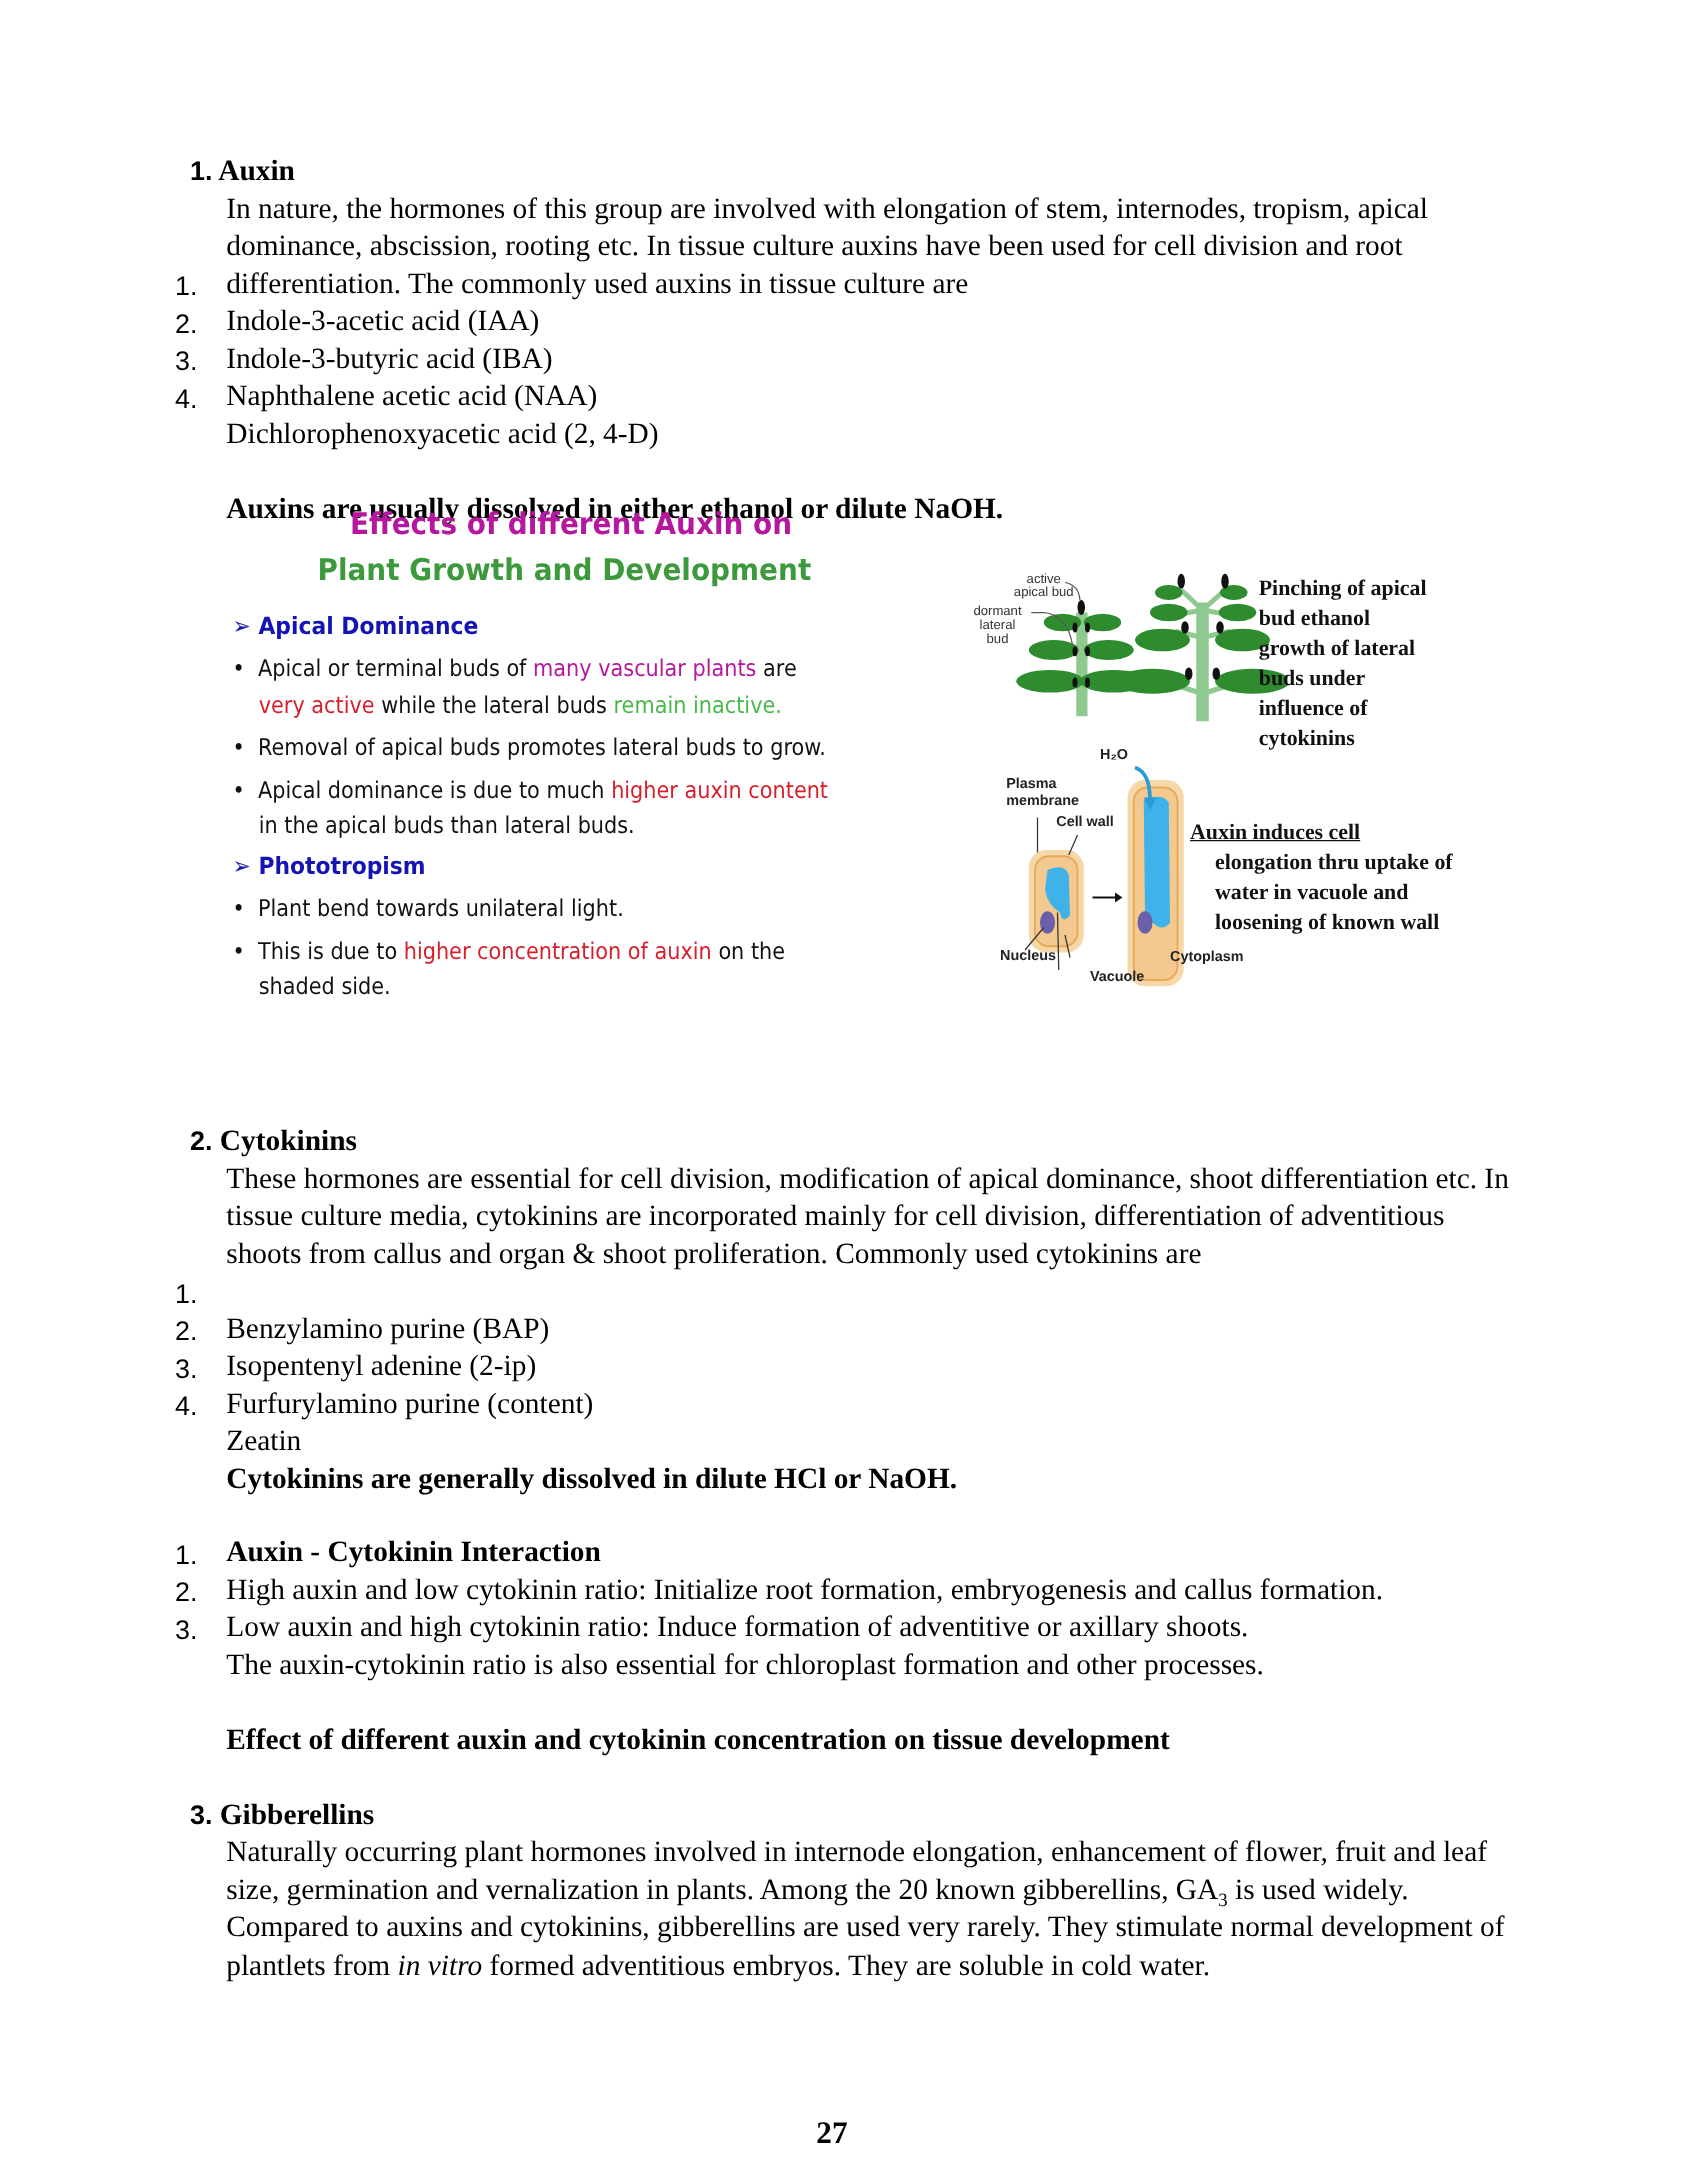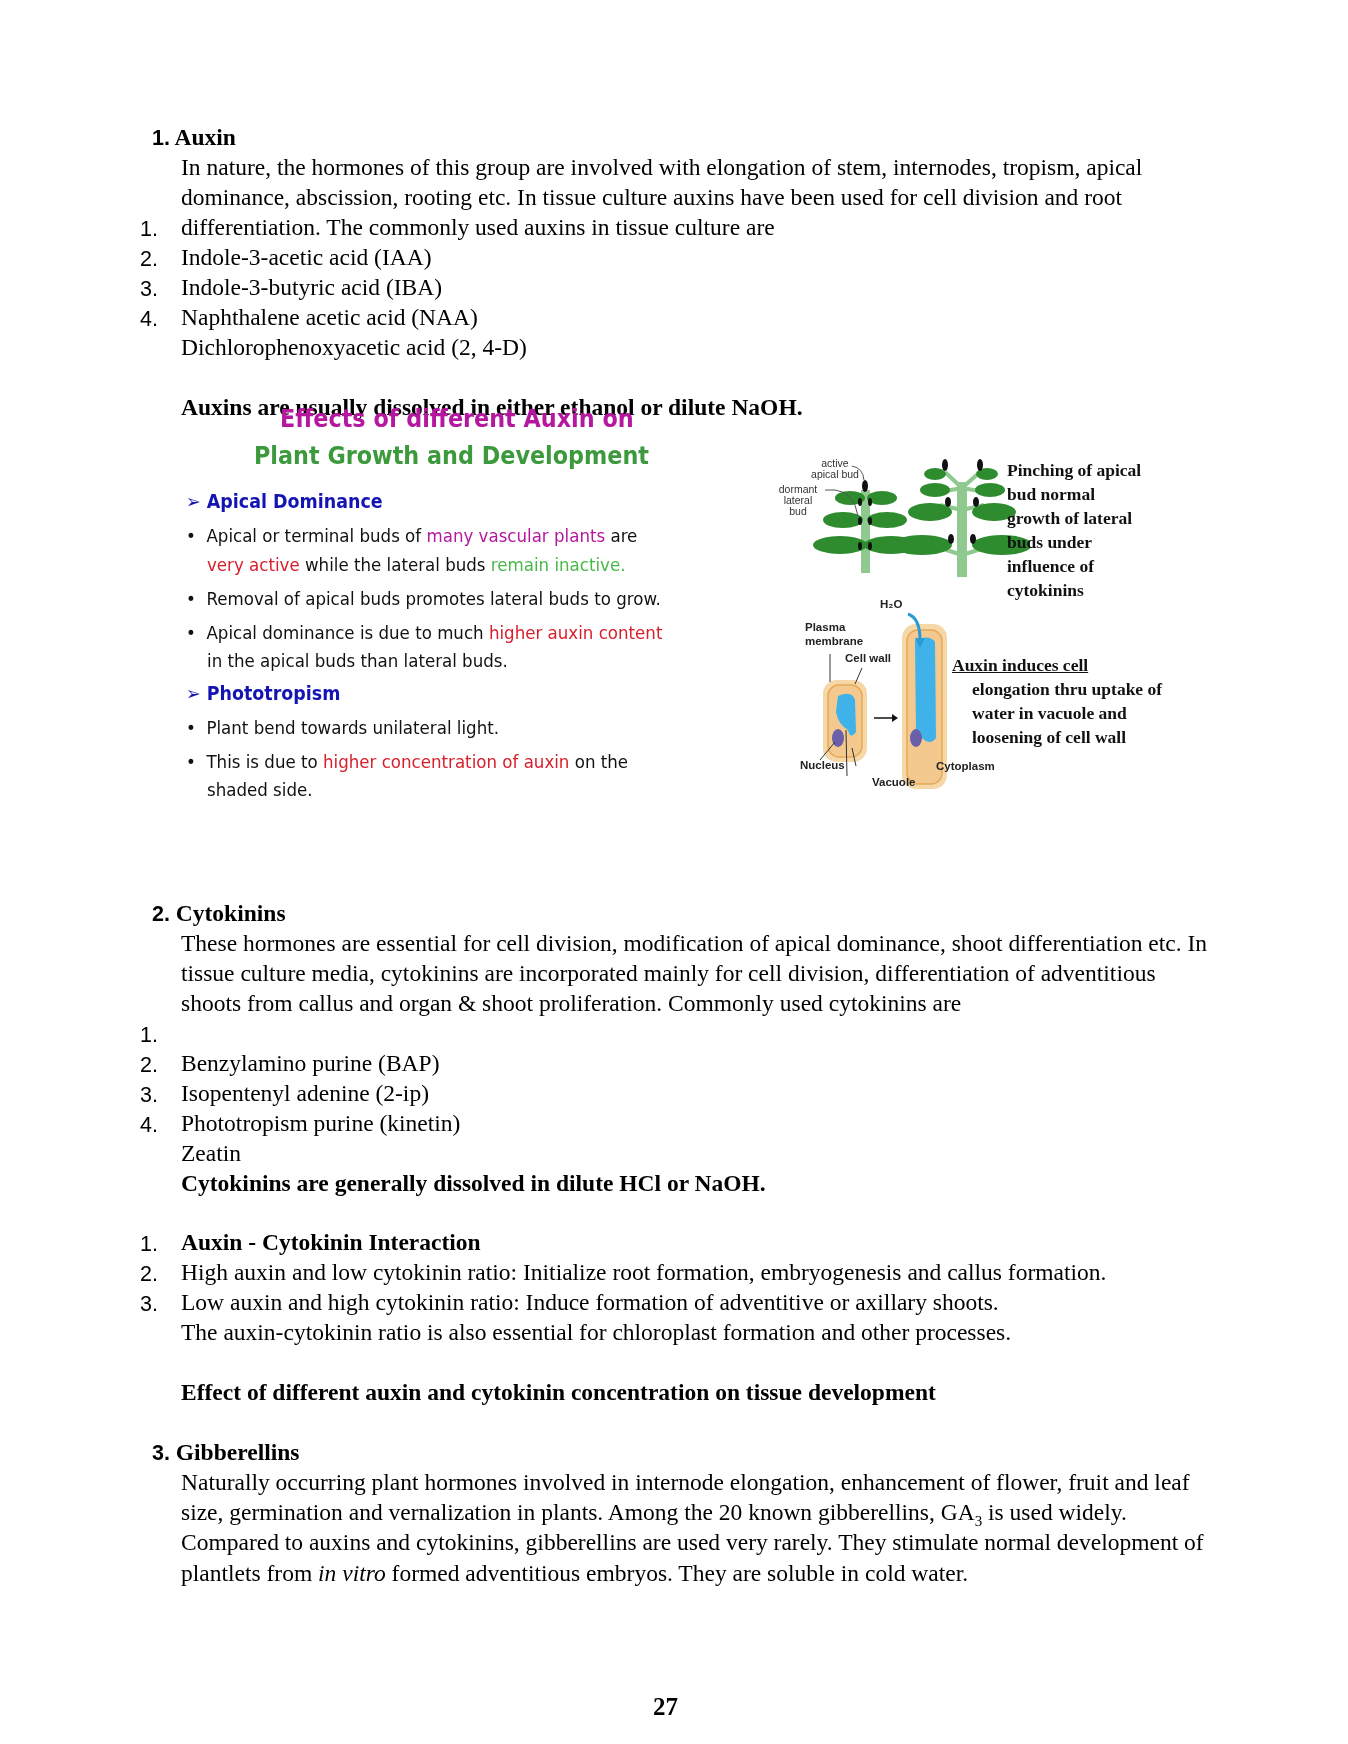--- a/index.html
+++ b/index.html
@@ -125,21 +125,21 @@
     </g>
   </svg>
   <div class="diag-label" style="left:810px; top:458px; width:50px; white-space:pre;">active
 apical bud</div>
   <div class="diag-label" style="left:776px; top:484px; width:44px; white-space:pre;">dormant
 lateral
 bud</div>
 
   <div>
     <div class="cap" style="left:1007px; top:458px;">Pinching of apical</div>
-    <div class="cap" style="left:1007px; top:482px;">bud normal</div>
+    <div class="cap" style="left:1007px; top:482px;">bud ethanol</div>
     <div class="cap" style="left:1007px; top:506px;">growth  of lateral</div>
     <div class="cap" style="left:1007px; top:530px;">buds under</div>
     <div class="cap" style="left:1007px; top:554px;">influence of</div>
     <div class="cap" style="left:1007px; top:578px;">cytokinins</div>
   </div>
 
   <svg class="abs" style="left:790px; top:600px;" width="180" height="190" viewBox="0 0 180 190">
     <g>
       <rect x="33" y="80" width="44" height="82" rx="14" fill="#f5d7a8"></rect>
       <rect x="38" y="85" width="34" height="72" rx="11" fill="#f3c98f" stroke="#e8a95a" stroke-width="1.5"></rect>
@@ -169,37 +169,37 @@
 membrane</div>
   <div class="diag-label-b" style="left:845px; top:652px;">Cell wall</div>
   <div class="diag-label-b" style="left:800px; top:759px;">Nucleus</div>
   <div class="diag-label-b" style="left:896px; top:760px;margin-left:40px;">Cytoplasm</div>
   <div class="diag-label-b" style="left:872px; top:776px;">Vacuole</div>
 
   <div>
     <div class="cap" style="left:952px; top:653px;text-decoration:underline;">Auxin induces cell</div>
     <div class="cap" style="left:972px; top:677px;">elongation thru uptake of</div>
     <div class="cap" style="left:972px; top:701px;">water in vacuole and</div>
-    <div class="cap" style="left:972px; top:725px;">loosening of cell wall</div>
+    <div class="cap" style="left:972px; top:725px;">loosening of known wall</div>
   </div>
 </div>
 
 <div class="abs serif bold" style="left:152px; top:870px;">
   <span class="hnum">2.</span>
   <span>Cytokinins</span>
 </div>
 <div class="para serif" style="top:900px;">These hormones are essential for cell division, modification of apical dominance, shoot differentiation etc. In tissue culture media, cytokinins are incorporated mainly for cell division, differentiation of adventitious shoots from callus and organ &amp; shoot proliferation. Commonly used cytokinins are</div>
 
 <div>
   <div class="num" style="left:140px; top:1020px;">1.</div>
   <div class="abs serif" style="left:181px; top:1020px;">Benzylamino purine (BAP)</div>
   <div class="num" style="left:140px; top:1050px;">2.</div>
   <div class="abs serif" style="left:181px; top:1050px;">Isopentenyl adenine (2-ip)</div>
   <div class="num" style="left:140px; top:1080px;">3.</div>
-  <div class="abs serif" style="left:181px; top:1080px;">Phototropism purine (kinetin)</div>
+  <div class="abs serif" style="left:181px; top:1080px;">Furfurylamino purine (content)</div>
   <div class="num" style="left:140px; top:1110px;">4.</div>
   <div class="abs serif" style="left:181px; top:1110px;">Zeatin</div>
 </div>
 <div class="abs serif bold" style="left:181px; top:1140px;">Cytokinins are generally dissolved in dilute HCl or NaOH.</div>
 
 <div class="abs serif bold" style="left:181px; top:1199px;text-align:center;">Auxin - Cytokinin Interaction</div>
 <div>
   <div class="num" style="left:140px; top:1229px;">1.</div>
   <div class="abs serif" style="left:181px; top:1229px;">High auxin and low cytokinin ratio: Initialize root formation, embryogenesis and callus formation.</div>
   <div class="num" style="left:140px; top:1259px;">2.</div>

